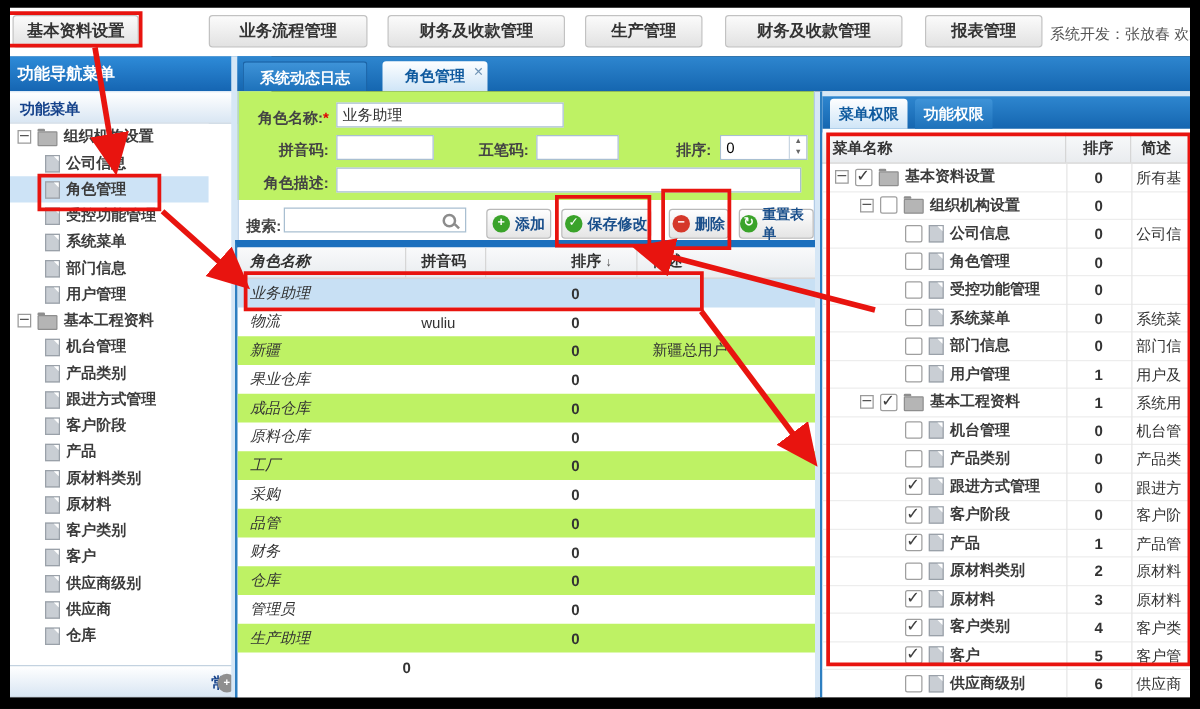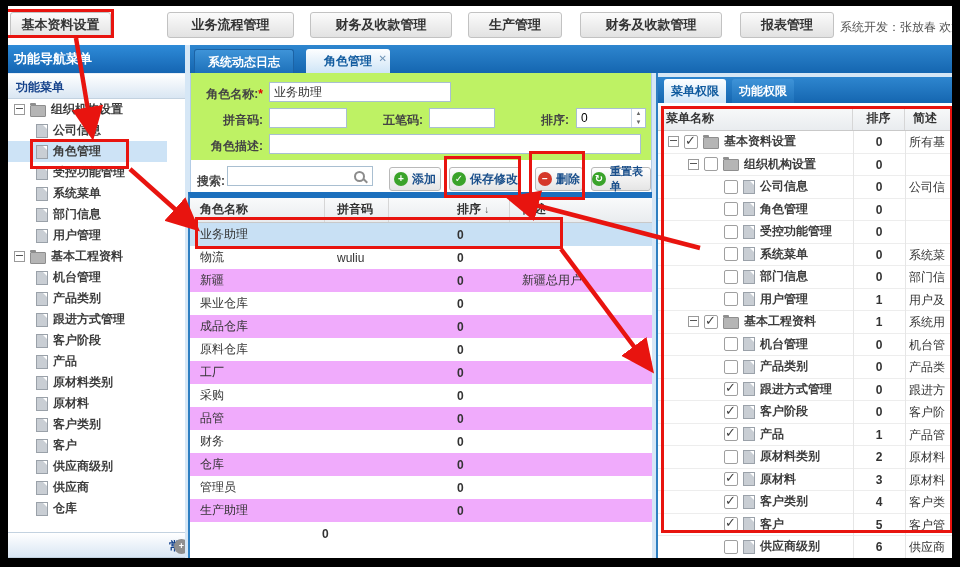--- a/index.html
+++ b/index.html
@@ -81,24 +81,24 @@
           border:1px solid #b9b9b9;border-radius:3px;display:flex;align-items:center;justify-content:center;
           gap:4px;font-weight:bold;font-size:12px;color:#1a4f8b;box-sizing:border-box;cursor:pointer;}
 
   .grid-wrap{position:absolute;left:188px;top:192px;width:462px;height:366px;background:#fff;
              border-left:2px solid #2e7fc1;border-right:2px solid #2e7fc1;border-top:6px solid #1b6fbd;box-sizing:content-box;}
   .grid-head{height:24px;background:linear-gradient(#f9fafb,#e9ecef);border-bottom:1px solid #c9c9c9;display:flex;}
   .gh-cell{line-height:23px;font-weight:bold;color:#333;border-right:1px solid #d6d6d6;box-sizing:border-box;overflow:hidden;white-space:nowrap;}
   .sort-arrow{color:#555;font-size:10px;}
   .grid-body{position:relative;height:336px;overflow:hidden;}
   .g-row{height:23px;display:flex;font-size:12px;color:#333;align-items:center;cursor:pointer;}
-  .g-row.alt{background:#f0abfc;}
+  .g-row.alt{background:#bef264;}
   .g-row.sel{background:#c8e0f4;}
   .g-cell{overflow:hidden;white-space:nowrap;box-sizing:border-box;}
-  .c0{width:135px;padding-left:10px;} .c1{width:64px;padding-left:12px;} .c2{width:60px;padding-left:12px;margin-top:48px;}
+  .c0{width:135px;padding-left:10px;font-style:italic;} .c1{width:64px;padding-left:12px;} .c2{width:60px;padding-left:12px;margin-top:48px;}
   .c3{width:61px;padding-left:8px;font-weight:bold;} .c4{flex:1;padding-left:12px;}
 
   
   .rgap{position:absolute;left:652px;top:73px;width:6px;height:485px;background:#d6e7f6;}
   .right{position:absolute;left:656px;top:73px;width:296px;height:485px;border-left:2px solid #2e7fc1;box-sizing:border-box;background:#fff;}
   .rtop{position:absolute;left:0;top:0;width:100%;height:4px;background:#d6e7f6;}
   .rtabs{position:absolute;left:0;top:4px;width:100%;height:26px;background:linear-gradient(#2e86cf,#1566b0);}
   .rtab{position:absolute;top:2px;height:24px;line-height:24px;width:62px;text-align:center;font-weight:bold;
         font-size:12px;border-radius:3px 3px 0 0;cursor:pointer;}
   .rtab.lite{background:linear-gradient(#fdfeff,#cfe5f7);color:#0f5a9e;}

